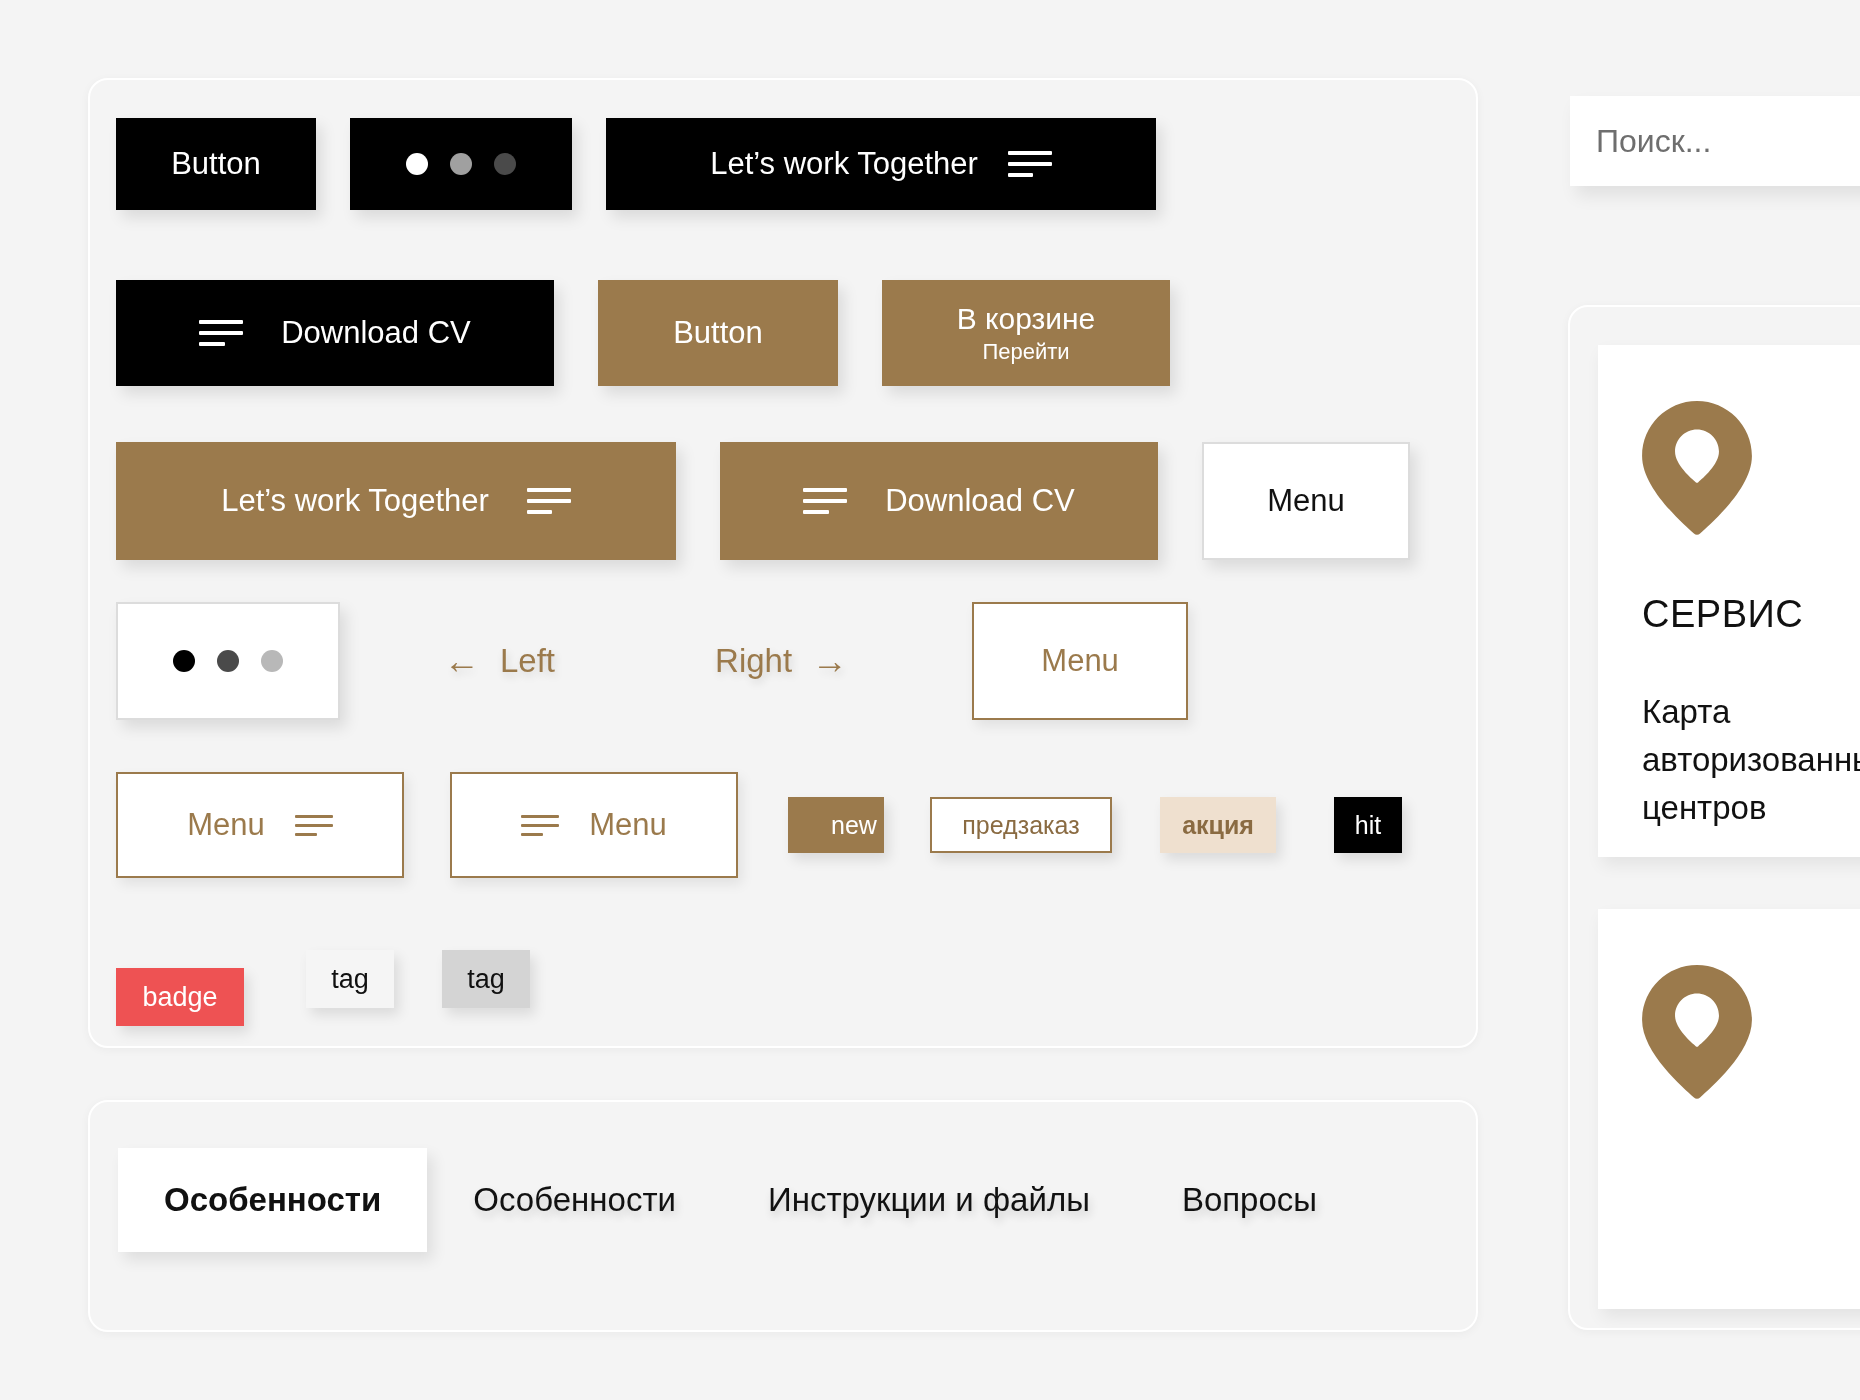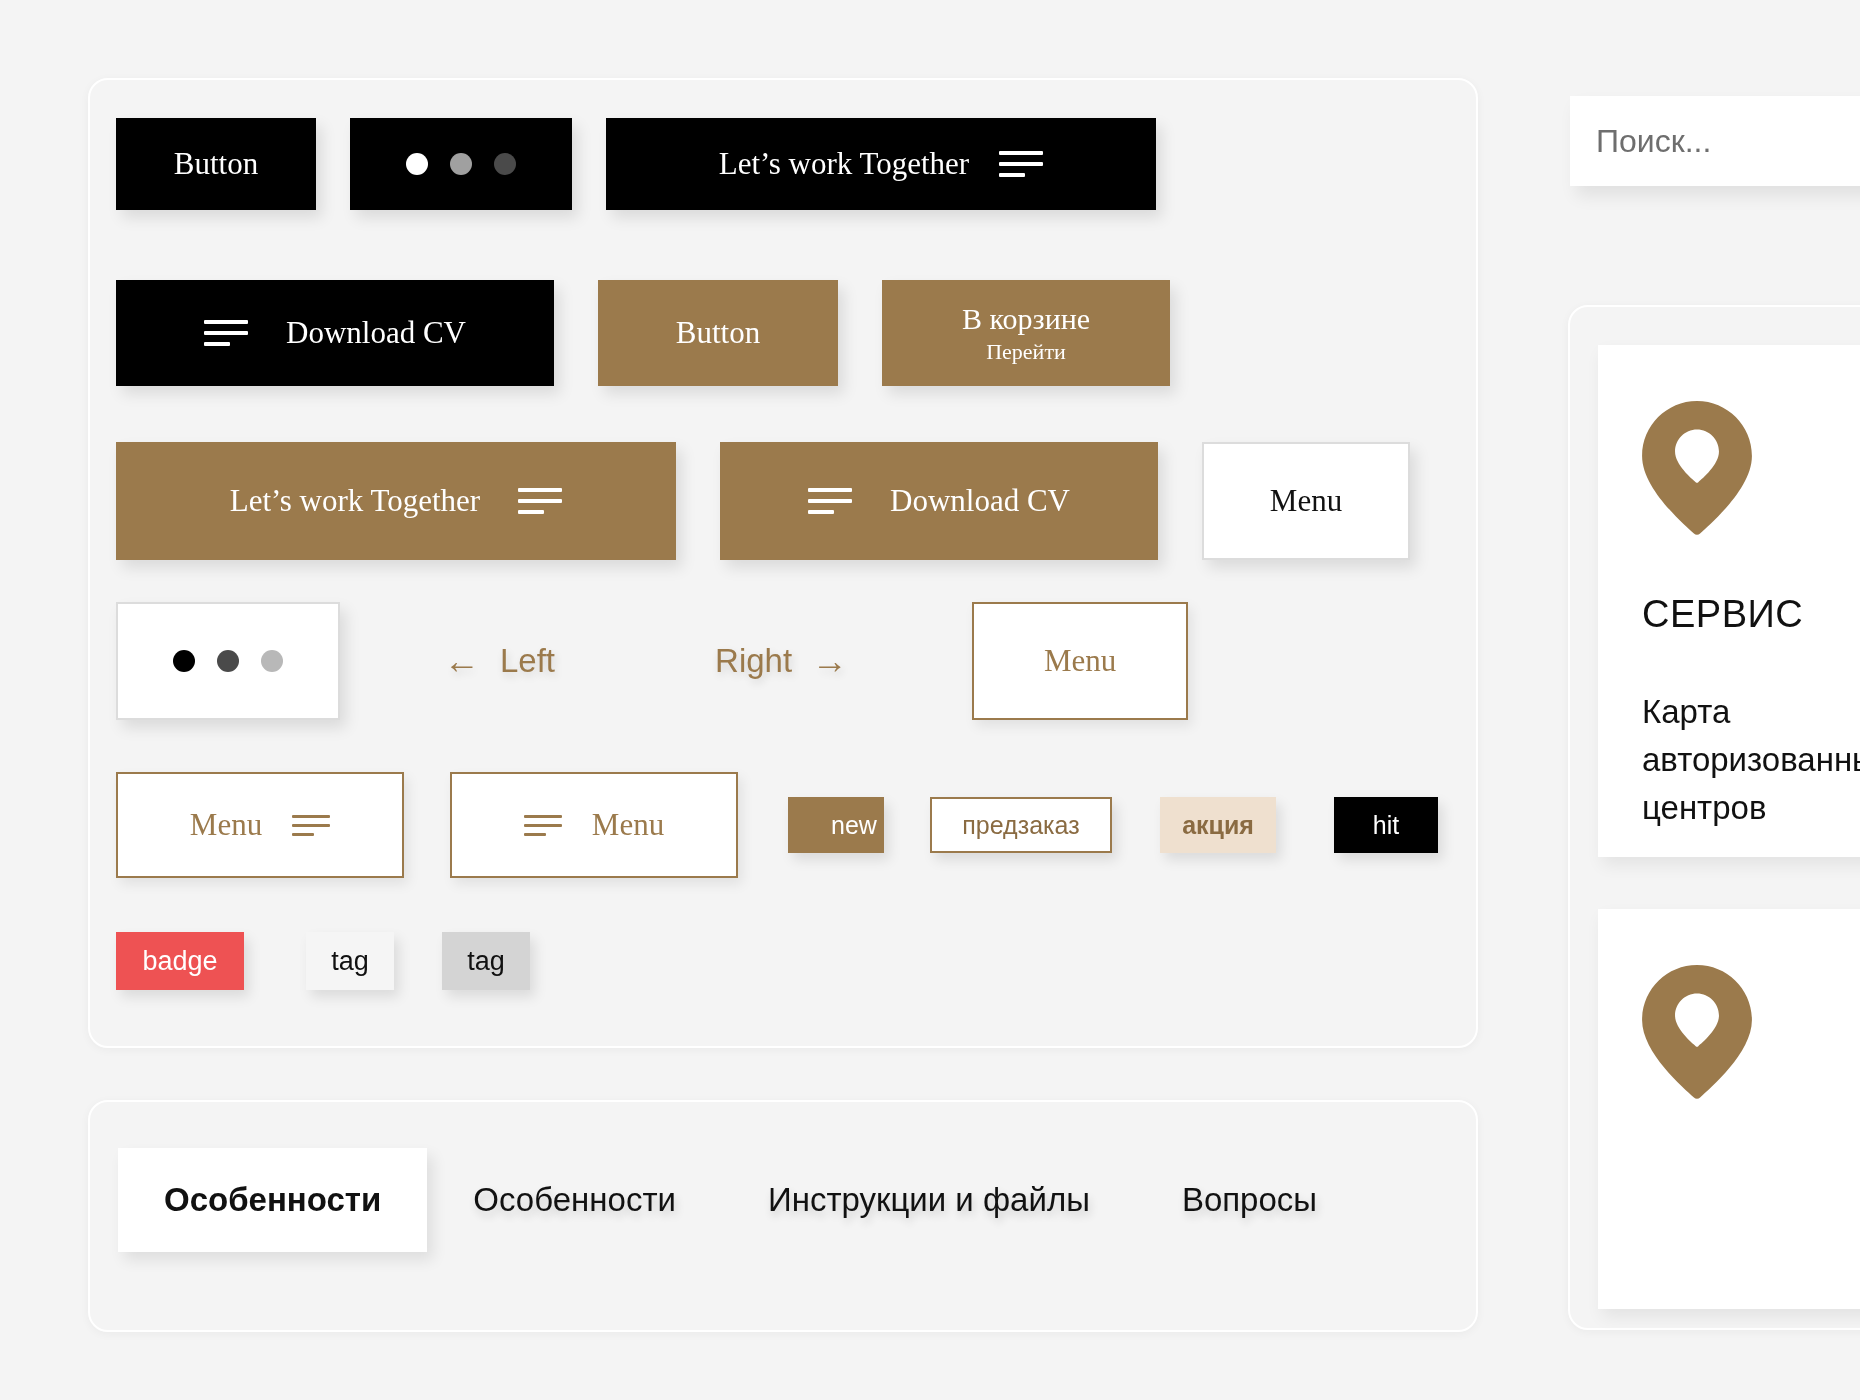--- a/index.html
+++ b/index.html
@@ -40,21 +40,21 @@
     position: absolute;
     display: flex;
     align-items: flex-start;
   }
 
   
   .btn {
     display: inline-flex;
     align-items: center;
     justify-content: center;
-    font-family: Liberation Serif, serif;
+    font-family: Liberation Sans, sans-serif;
     font-size: 31px;
     line-height: 1.1;
     white-space: nowrap;
     border: none;
     cursor: pointer;
     box-shadow: 6px 8px 14px rgba(0,0,0,0.10);
   }
 
   .btn-dark  { background: #000000; color: #ffffff; }
   .btn-gold  { background: #9b7a4c; color: #ffffff; }
@@ -340,26 +340,26 @@
         </span>
         <span>Menu</span>
       </button>
 
       <span class="tag tag-new" style="width:96px; height:56px; margin-left:50px;padding-left:36px;">new</span>
 
       <span class="tag tag-outline" style="width:182px; height:56px; margin-left:46px;">предзаказ</span>
 
       <span class="tag tag-akciya" style="width:116px; height:56px; margin-left:48px;font-weight:bold;">акция</span>
 
-      <span class="tag tag-hit" style="width:104px; height:56px; margin-left:58px;">hit</span>
+      <span class="tag tag-hit" style="width:68px; height:56px; margin-left:58px;">hit</span>
     </div>
 
     <div class="row" style="left:26px; top:852px; align-items:center; gap:0;">
 
-      <span class="tag tag-badge" style="width:128px; height:58px;">badge</span>
+      <span class="tag tag-badge" style="width:128px; height:58px;margin-top:36px;">badge</span>
 
       <span class="tag tag-grey-lt" style="width:88px; height:58px; margin-left:62px;">tag</span>
 
       <span class="tag tag-grey-md" style="width:88px; height:58px; margin-left:48px;">tag</span>
     </div>
 
   </div>
 
   <div class="panel" id="tabs-panel">
     <div class="tabs-strip">

